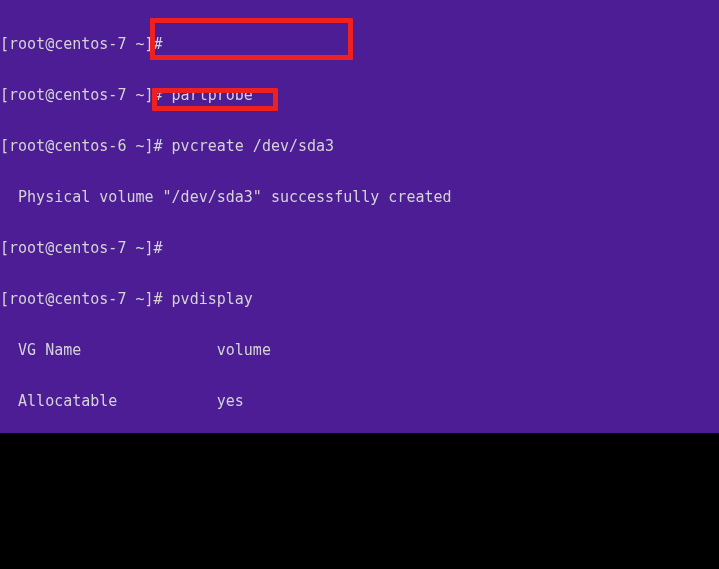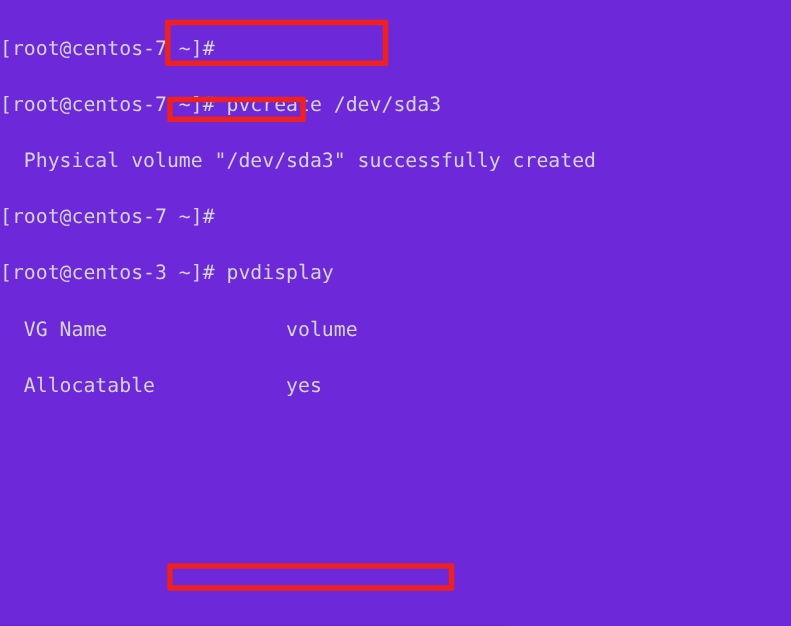--- a/index.html
+++ b/index.html
@@ -3,25 +3,25 @@
 <meta charset="utf-8">
 <style>
   html, body {
     margin: 0;
     padding: 0;
     background: #000000;
   }
   #terminal {
     position: relative;
     width: 719px;
-    height: 569px;
-    background: #6d28d9;
+    height: 433px;
+    background: #4c1d95;
     overflow: hidden;
     font-family: "DejaVu Sans Mono", "Liberation Mono", monospace;
-    font-size: 18px;
+    font-size: 15px;
     line-height: 17px;
     color: #cfcfcf;
     -webkit-font-smoothing: none;
   }
   #screen {
     position: absolute;
     left: 0;
     top: 0;
     width: 719px;
     height: 569px;
@@ -63,24 +63,25 @@
     height: 25px;
   }
 </style>
 </head>
 <body>
 
 <div id="terminal">
 
   <div id="screen">
     <div class="line">[root@centos-7 ~]#</div>
-    <div class="line">[root@centos-7 ~]# pvcreate /dev/sda3</div>
+    <div class="line">[root@centos-7 ~]# partprobe</div>
+    <div class="line">[root@centos-6 ~]# pvcreate /dev/sda3</div>
     <div class="line">  Physical volume "/dev/sda3" successfully created</div>
     <div class="line">[root@centos-7 ~]#</div>
-    <div class="line">[root@centos-3 ~]# pvdisplay</div>
+    <div class="line">[root@centos-7 ~]# pvdisplay</div>
     <div class="line">  VG Name               volume</div>
     <div class="line">  Allocatable           yes</div>
     
     
     
     
     
     
     
     

